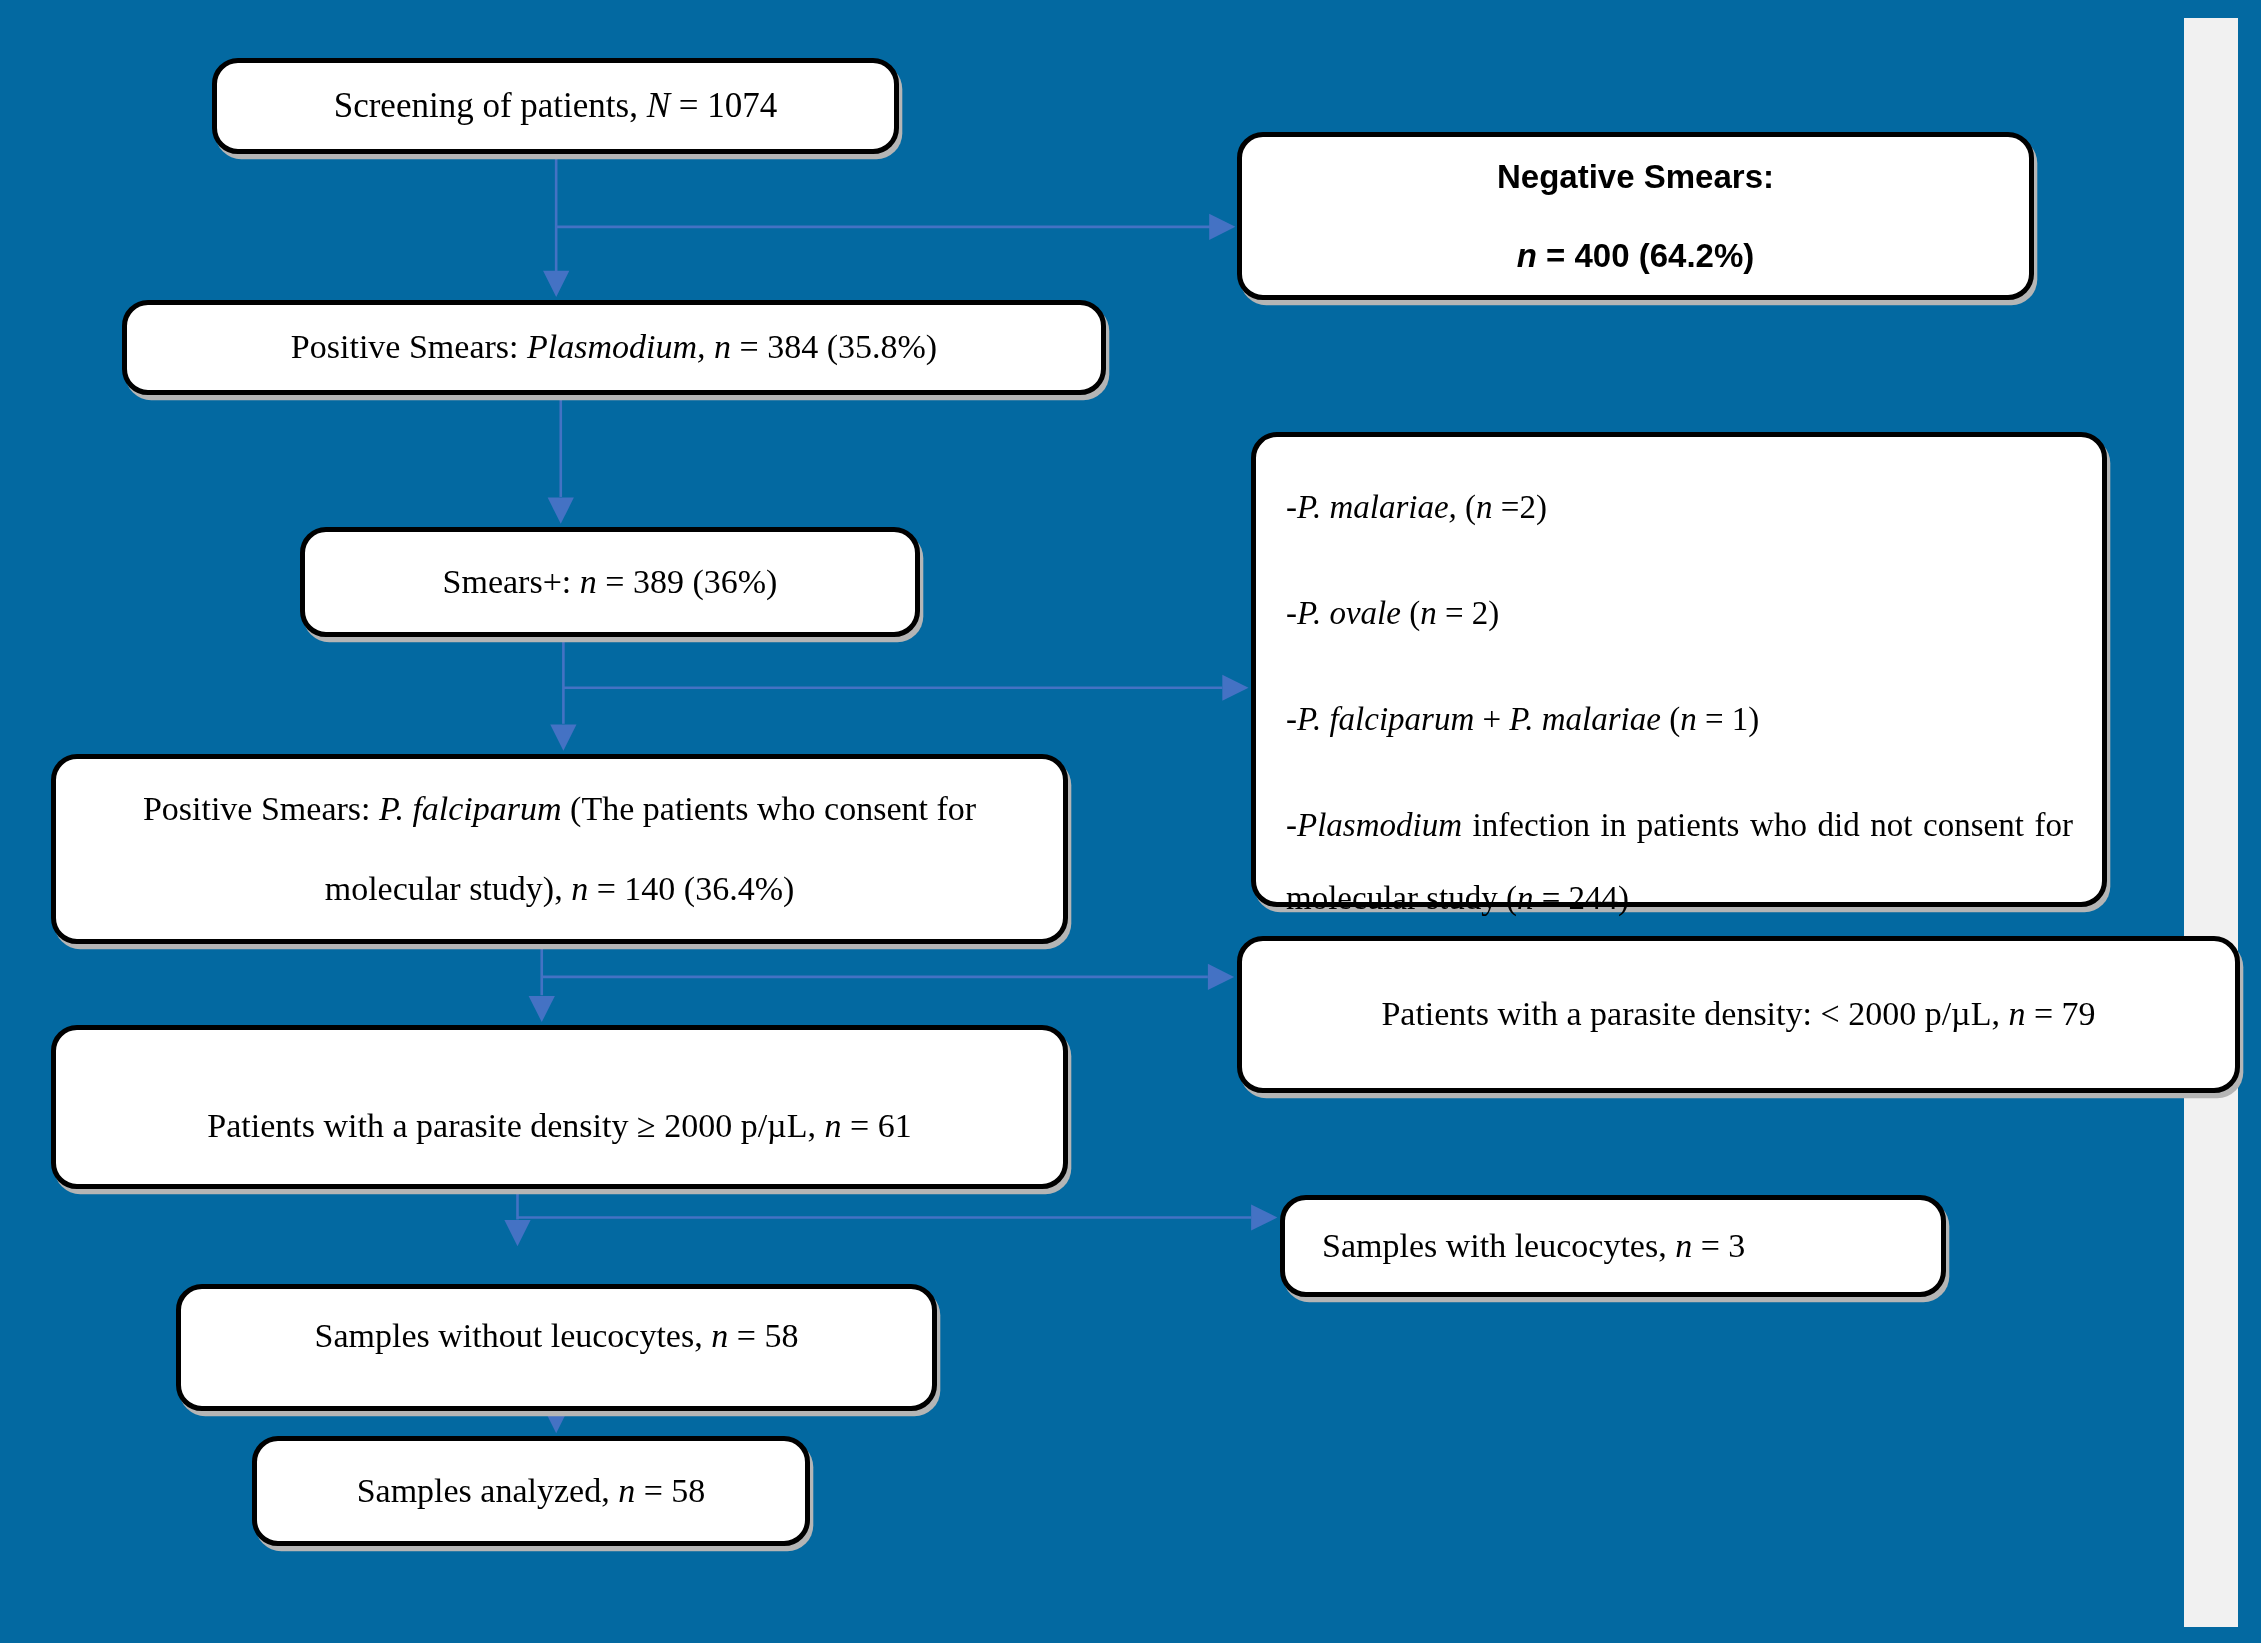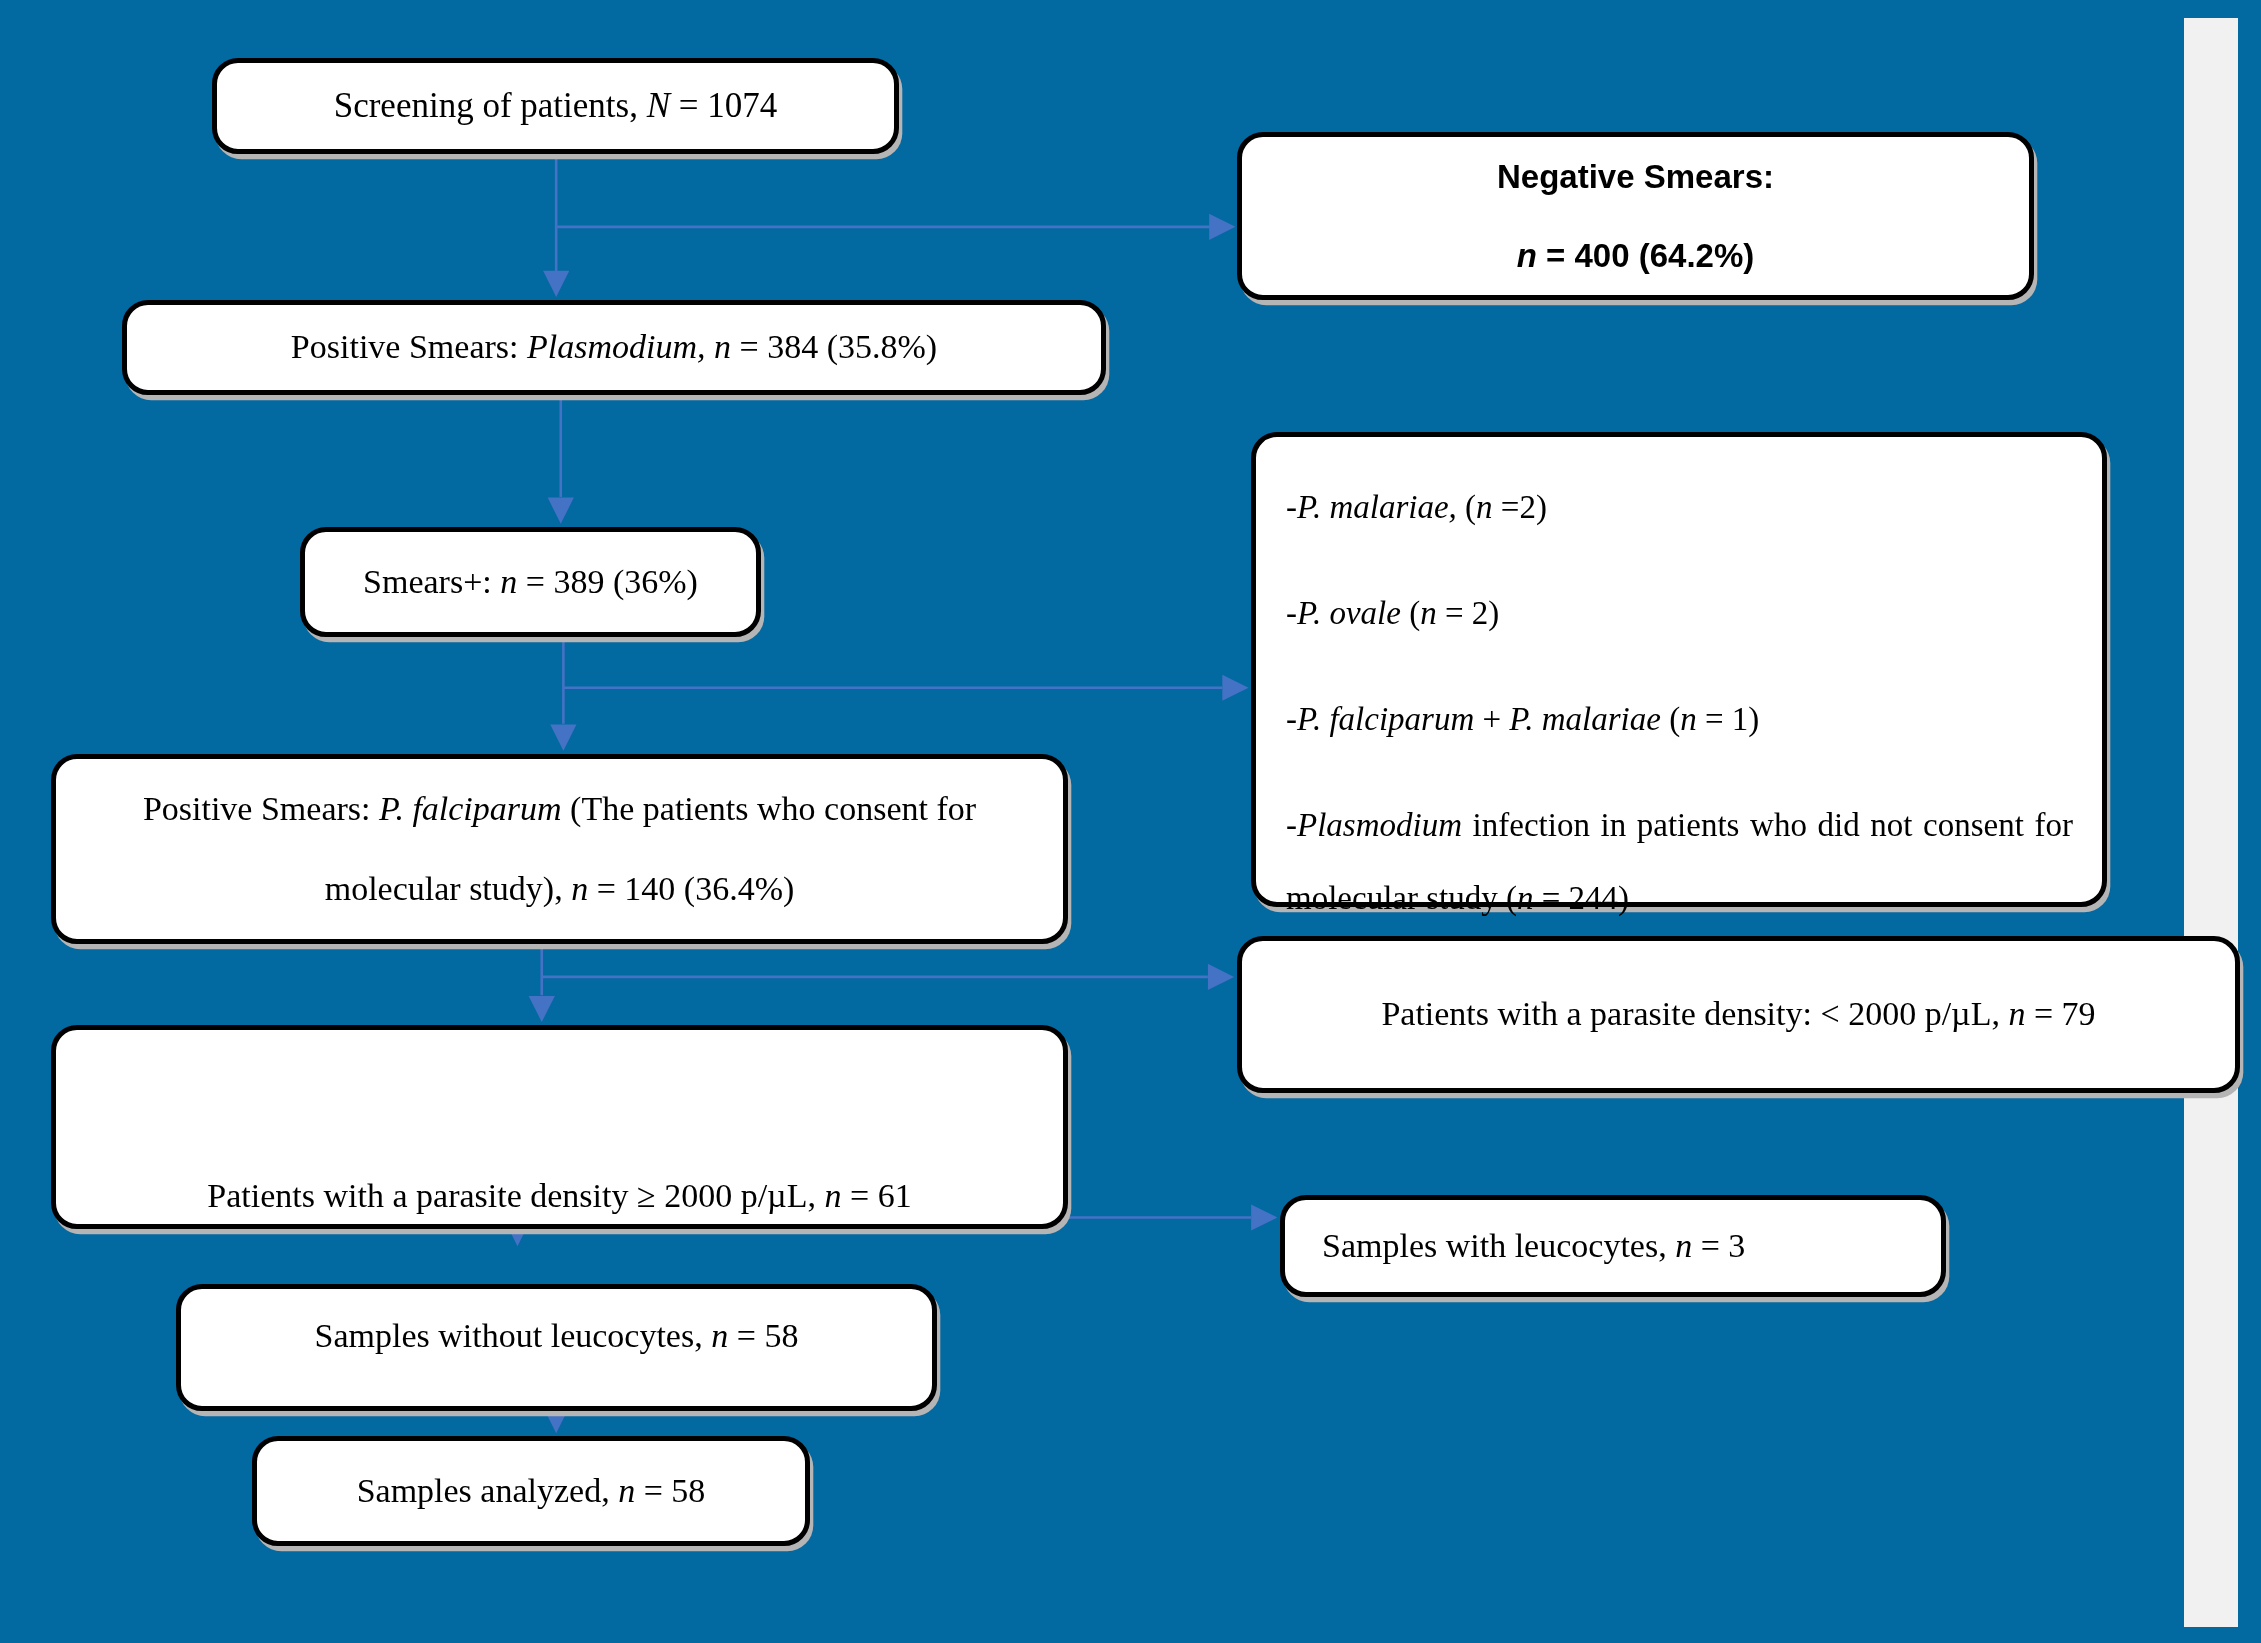--- a/index.html
+++ b/index.html
@@ -43,31 +43,31 @@
     z-index: 2;
     padding: 6.6px 26px;
   }
   .it { font-style: italic; }
   
   #node-screening       { left: 212px;  top: 58px;   width: 687px; height: 96px; font-size: 35px; }
   #node-negative        { left: 1237px; top: 132px;  width: 797px; height: 168px;
                           font-family: "Liberation Sans", sans-serif; font-weight: 700;
                           font-size: 33px; gap: 38px; }
   #node-plasmodium      { left: 122px;  top: 300px;  width: 984px; height: 95px; }
-  #node-smears-plus     { left: 300px;  top: 527px;  width: 461px;  height: 110px; }
+  #node-smears-plus     { left: 300px;  top: 527px;  width: 620px;  height: 110px; }
   #node-species         { left: 1251px; top: 432px;  width: 856px; height: 475px;
                           align-items: stretch; justify-content: flex-start;
                           text-align: left; font-size: 33px;
                           padding: 34px 29px 0 30px; }
   .species-item         { line-height: 73px; margin-bottom: 33px; }
   .species-item.justified { text-align: justify; margin-bottom: 0; }
   #node-falciparum      { left: 51px;   top: 754px; width: 1017px; height: 190px; line-height: 80px; }
   #node-lt2000          { left: 1237px; top: 936px; width: 1003px; height: 157px; }
-  #node-ge2000          { left: 51px;   top: 1025px; width: 1017px; height: 204px;
-                          justify-content: flex-end; padding-top: 45px; }
+  #node-ge2000          { left: 51px;   top: 1025px; width: 1017px; height: 164px;
+                          justify-content: center; padding-top: 45px; }
   #node-with-leu        { left: 1280px; top: 1195px; width: 666px; height: 102px;
                           align-items: flex-start; text-align: left; padding-left: 37px; }
   #node-without-leu     { left: 176px;  top: 1284px; width: 761px; height: 127px;
                           justify-content: flex-start; padding-top: 26px; }
   #node-analyzed        { left: 252px;  top: 1436px; width: 558px;  height: 110px; }
 </style>
 </head>
 <body>
 
 <div id="canvas">

